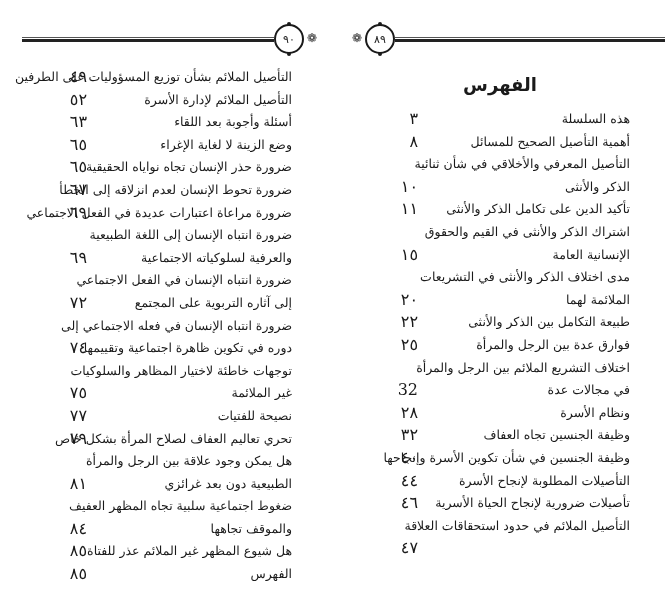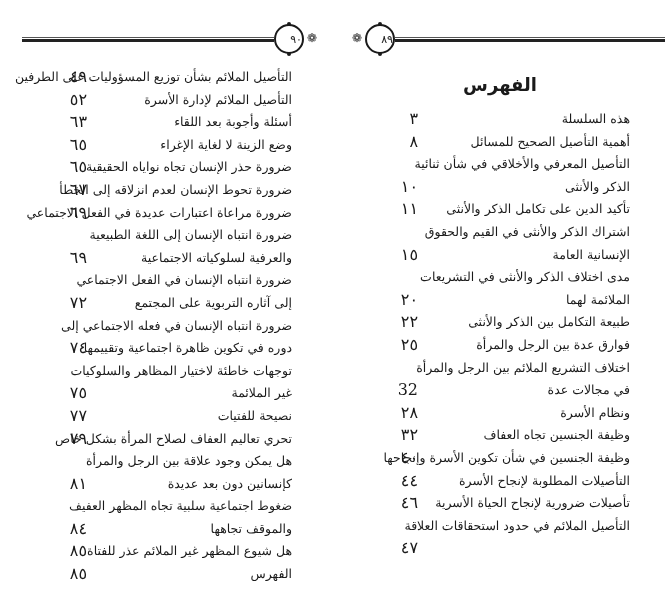--- a/index.html
+++ b/index.html
@@ -5,21 +5,21 @@
   html, body { margin: 0; padding: 0; background: #ffffff; }
   body { width: 672px; height: 614px; position: relative; overflow: hidden;
          font-family: "DejaVu Serif", "Liberation Serif", serif; color: #1a1a1a; }
   .header { position: absolute; left: 0; top: 0; width: 672px; height: 70px; }
   .rule { position: absolute; top: 37px; height: 5px; }
   .rule .l1 { position: absolute; left: 0; right: 0; top: 0; height: 1px; background: #555; }
   .rule .l2 { position: absolute; left: 0; right: 0; top: 2px; height: 3px; background: #222; }
   .rule-left { left: 22px; width: 194px; }
   .rule-right { left: 304px; width: 194px; }
   .badge { position: absolute; top: 24px; width: 30px; height: 30px; border: 2px solid #1a1a1a;
-           border-radius: 50%; box-sizing: border-box; display: flex; align-items: center; justify-content: flex-end;
+           border-radius: 50%; box-sizing: border-box; display: flex; align-items: center; justify-content: center;
            font-size: 11px; background: #fff; }
   .badge::before, .badge::after { content: ""; position: absolute; left: 50%; width: 4px; height: 4px;
            background: #1a1a1a; border-radius: 50%; transform: translateX(-50%); }
   .badge::before { top: -4px; } .badge::after { bottom: -4px; }
   .flower { position: absolute; top: 32px; font-size: 12px; line-height: 12px; color: #222; }
 
   .title { position: absolute; top: 74px; left: 440px; width: 120px; text-align: center;
            font-family: "DejaVu Sans", sans-serif; font-weight: bold; font-size: 18px; direction: rtl; }
 
   .col { position: absolute; direction: rtl; }
@@ -206,21 +206,21 @@
     </div>
   <div class="row">
       <span class="txt">تحري تعاليم العفاف لصلاح المرأة بشكل خاص</span>
       <span class="num">٧٩</span>
     </div>
   <div class="row">
       <span class="txt">هل يمكن وجود علاقة بين الرجل والمرأة</span>
       <span class="num"></span>
     </div>
   <div class="row">
-      <span class="txt">كإنسانين دون بعد عديدة</span>
+      <span class="txt">الطبيعية دون بعد غرائزي</span>
       <span class="num">٨١</span>
     </div>
   <div class="row">
       <span class="txt">ضغوط اجتماعية سلبية تجاه المظهر العفيف</span>
       <span class="num"></span>
     </div>
   <div class="row">
       <span class="txt">والموقف تجاهها</span>
       <span class="num">٨٤</span>
     </div>

